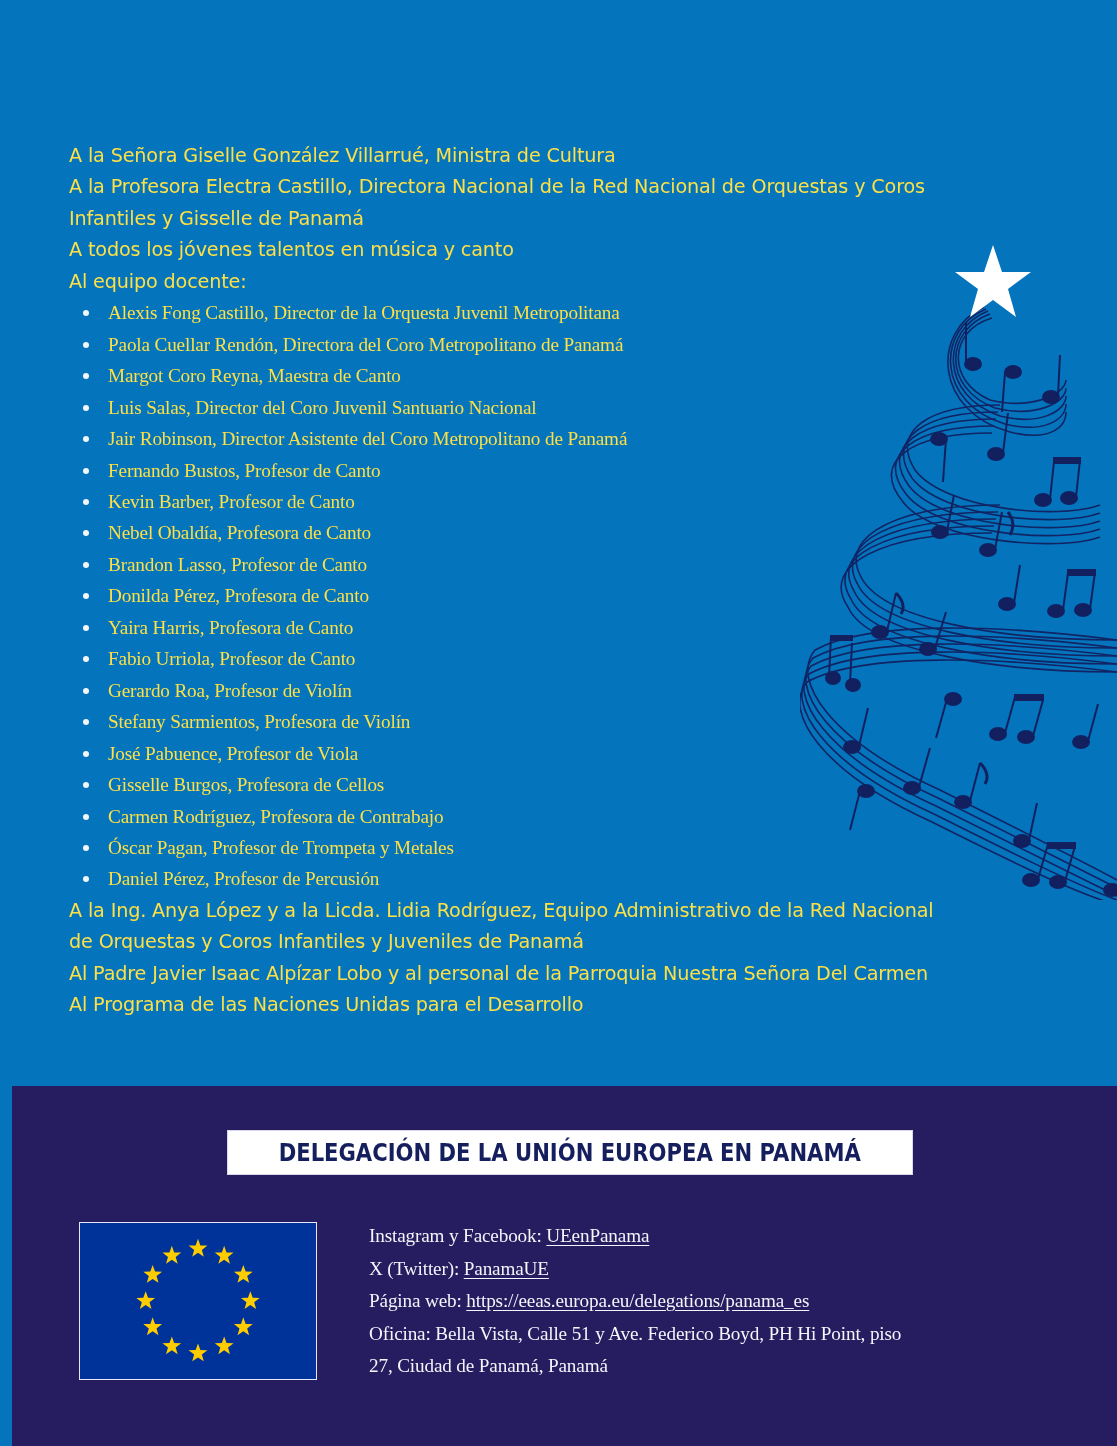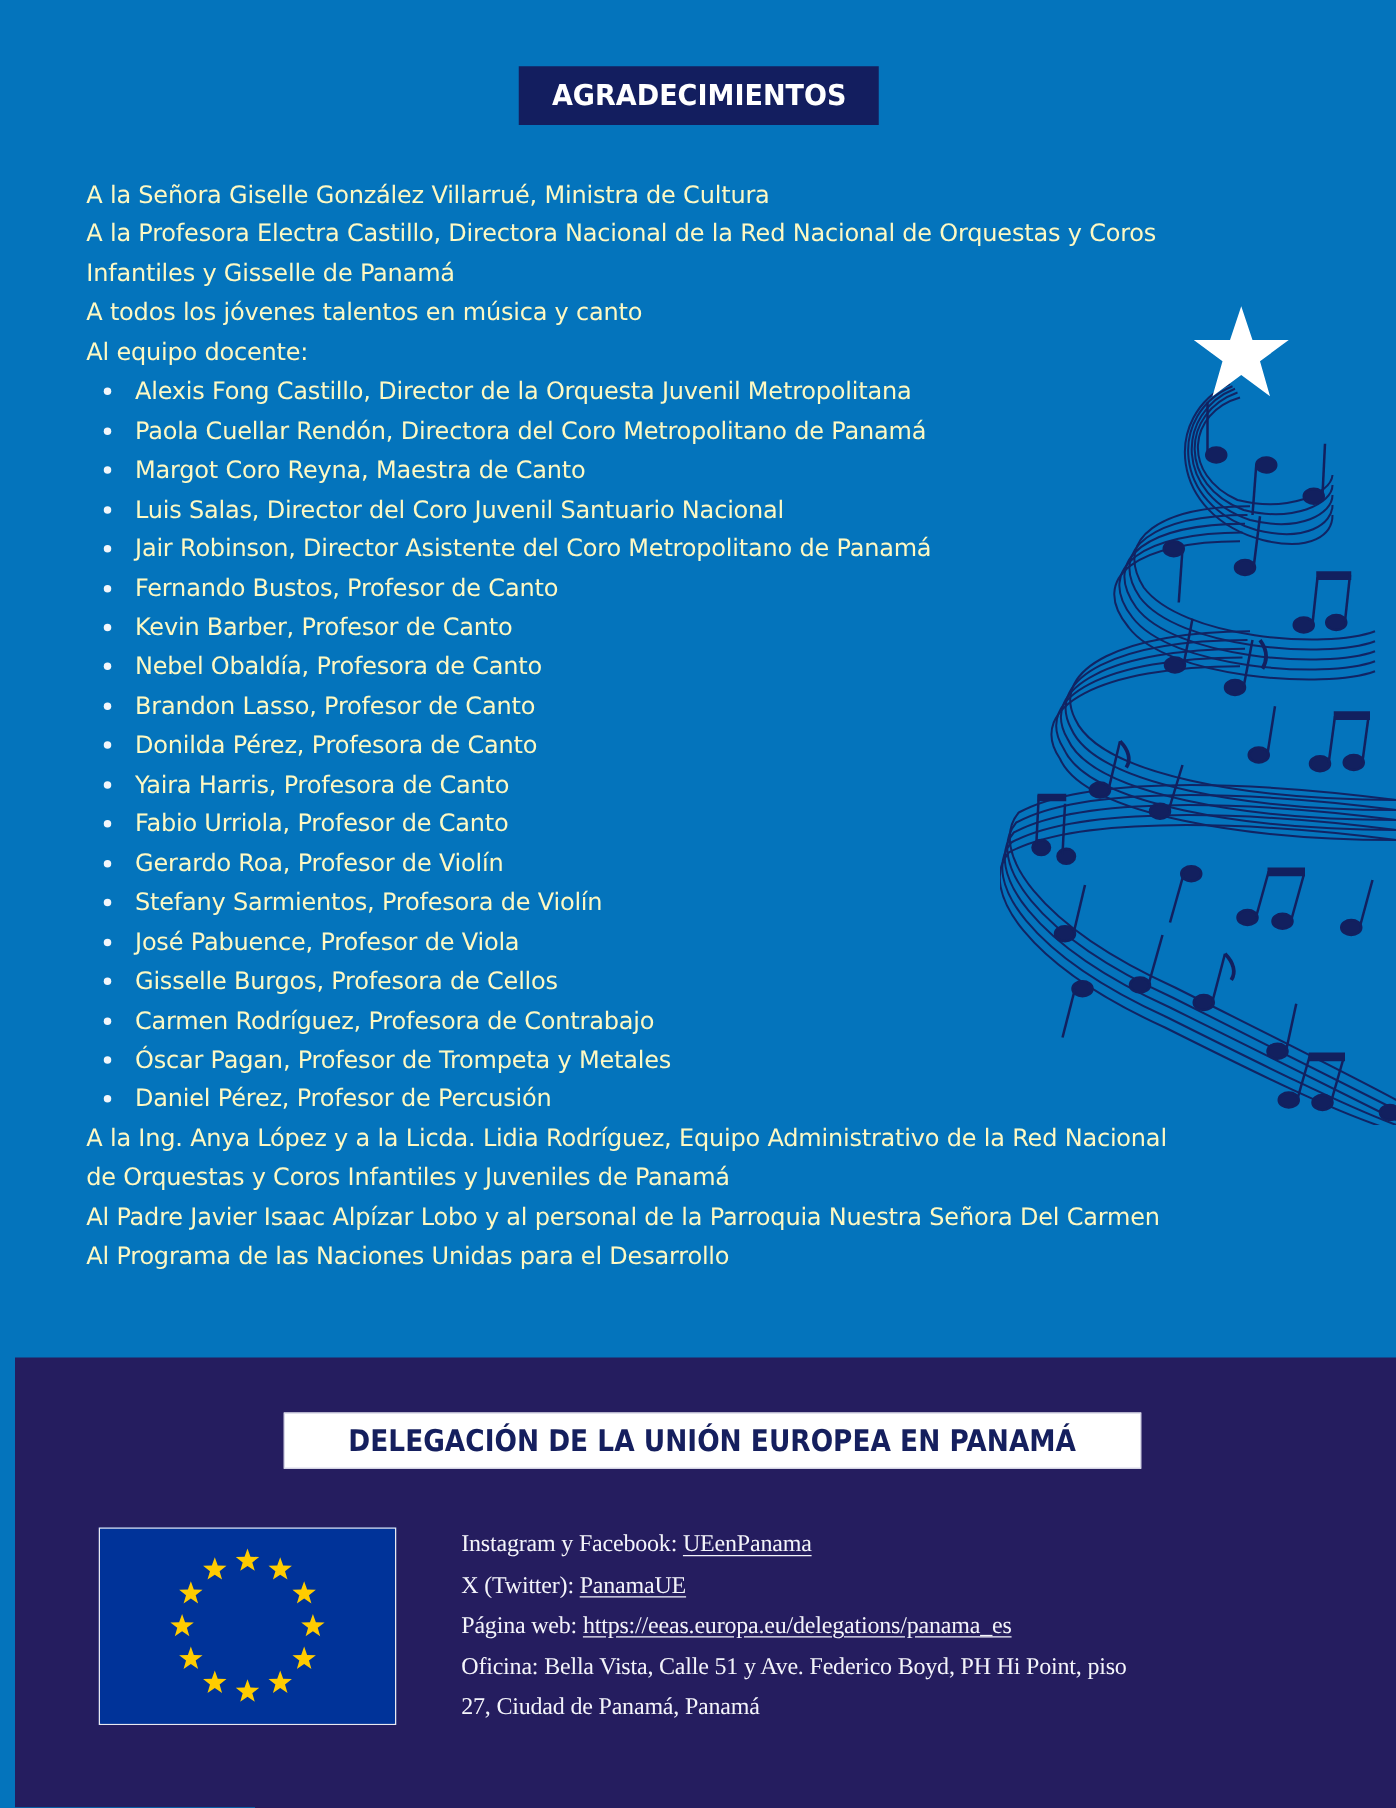--- a/index.html
+++ b/index.html
@@ -42,30 +42,31 @@
       transform: scaleX(0.94);
       display: inline-block;
     }
     .body-text {
       position: absolute;
       left: 69px;
       top: 140px;
       width: 960px;
       font-size: 19.2px;
       line-height: 31.45px;
-      color: #fef9c3;
+      color: #fde047;
       letter-spacing: -0.15px;
     }
     .body-text .line {
       white-space: nowrap;
     }
     .body-text ul {
       margin: 0;
       padding: 0 0 0 39px;
       list-style: none;
+      font-family: Liberation Serif, serif;
     }
     .body-text ul li {
       position: relative;
       white-space: nowrap;
     }
     .body-text ul li::before {
       content: "";
       position: absolute;
       left: -25px;
       top: 13px;
@@ -139,23 +140,20 @@
       color: #f4f4fa;
       text-decoration: underline;
       text-underline-offset: 3px;
     }
   </style>
 </head>
 <body>
 
 <div class="top-section">
 
-  <div class="title-box">
-    <span>AGRADECIMIENTOS</span>
-  </div>
 
   <div class="body-text">
     <div class="line">A la Señora Giselle González Villarrué, Ministra de Cultura</div>
     <div class="line">A la Profesora Electra Castillo, Directora Nacional de la Red Nacional de Orquestas y Coros</div>
     <div class="line">Infantiles y Gisselle de Panamá</div>
     <div class="line">A todos los jóvenes talentos en música y canto</div>
     <div class="line">Al equipo docente:</div>
     <ul>
       <li>Alexis Fong Castillo, Director de la Orquesta Juvenil Metropolitana</li>
       <li>Paola Cuellar Rendón, Directora del Coro Metropolitano de Panamá</li>

